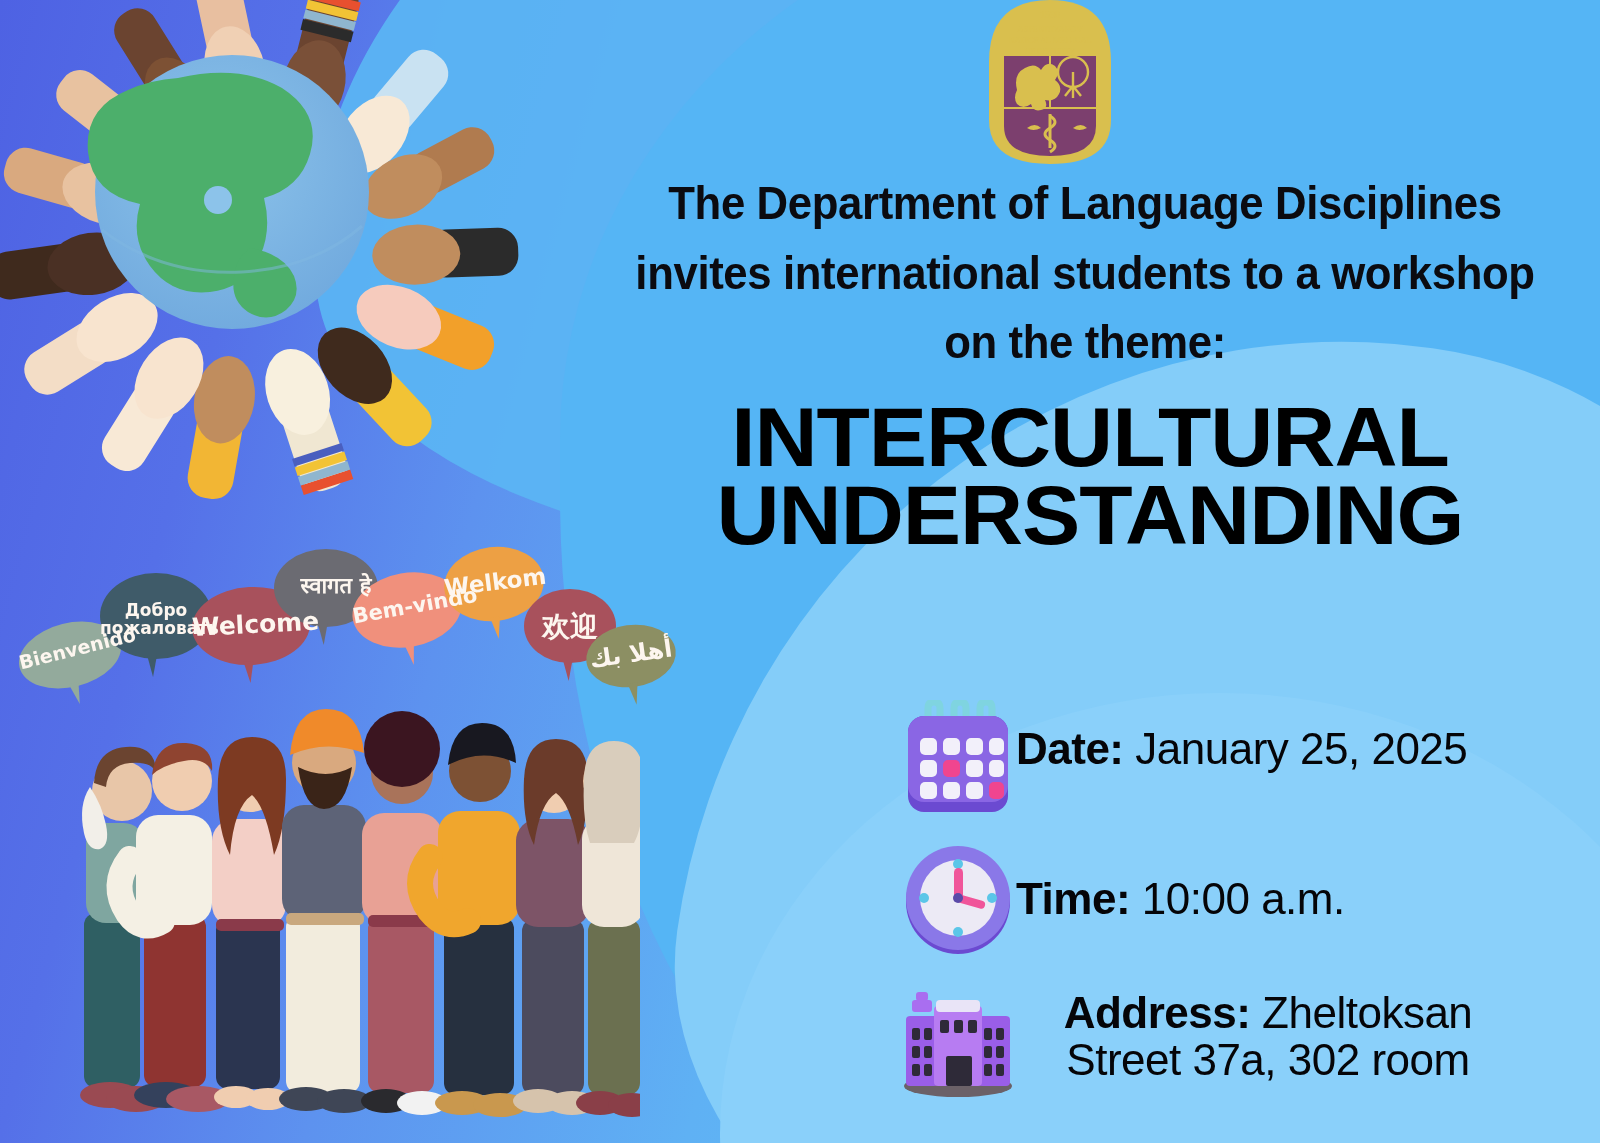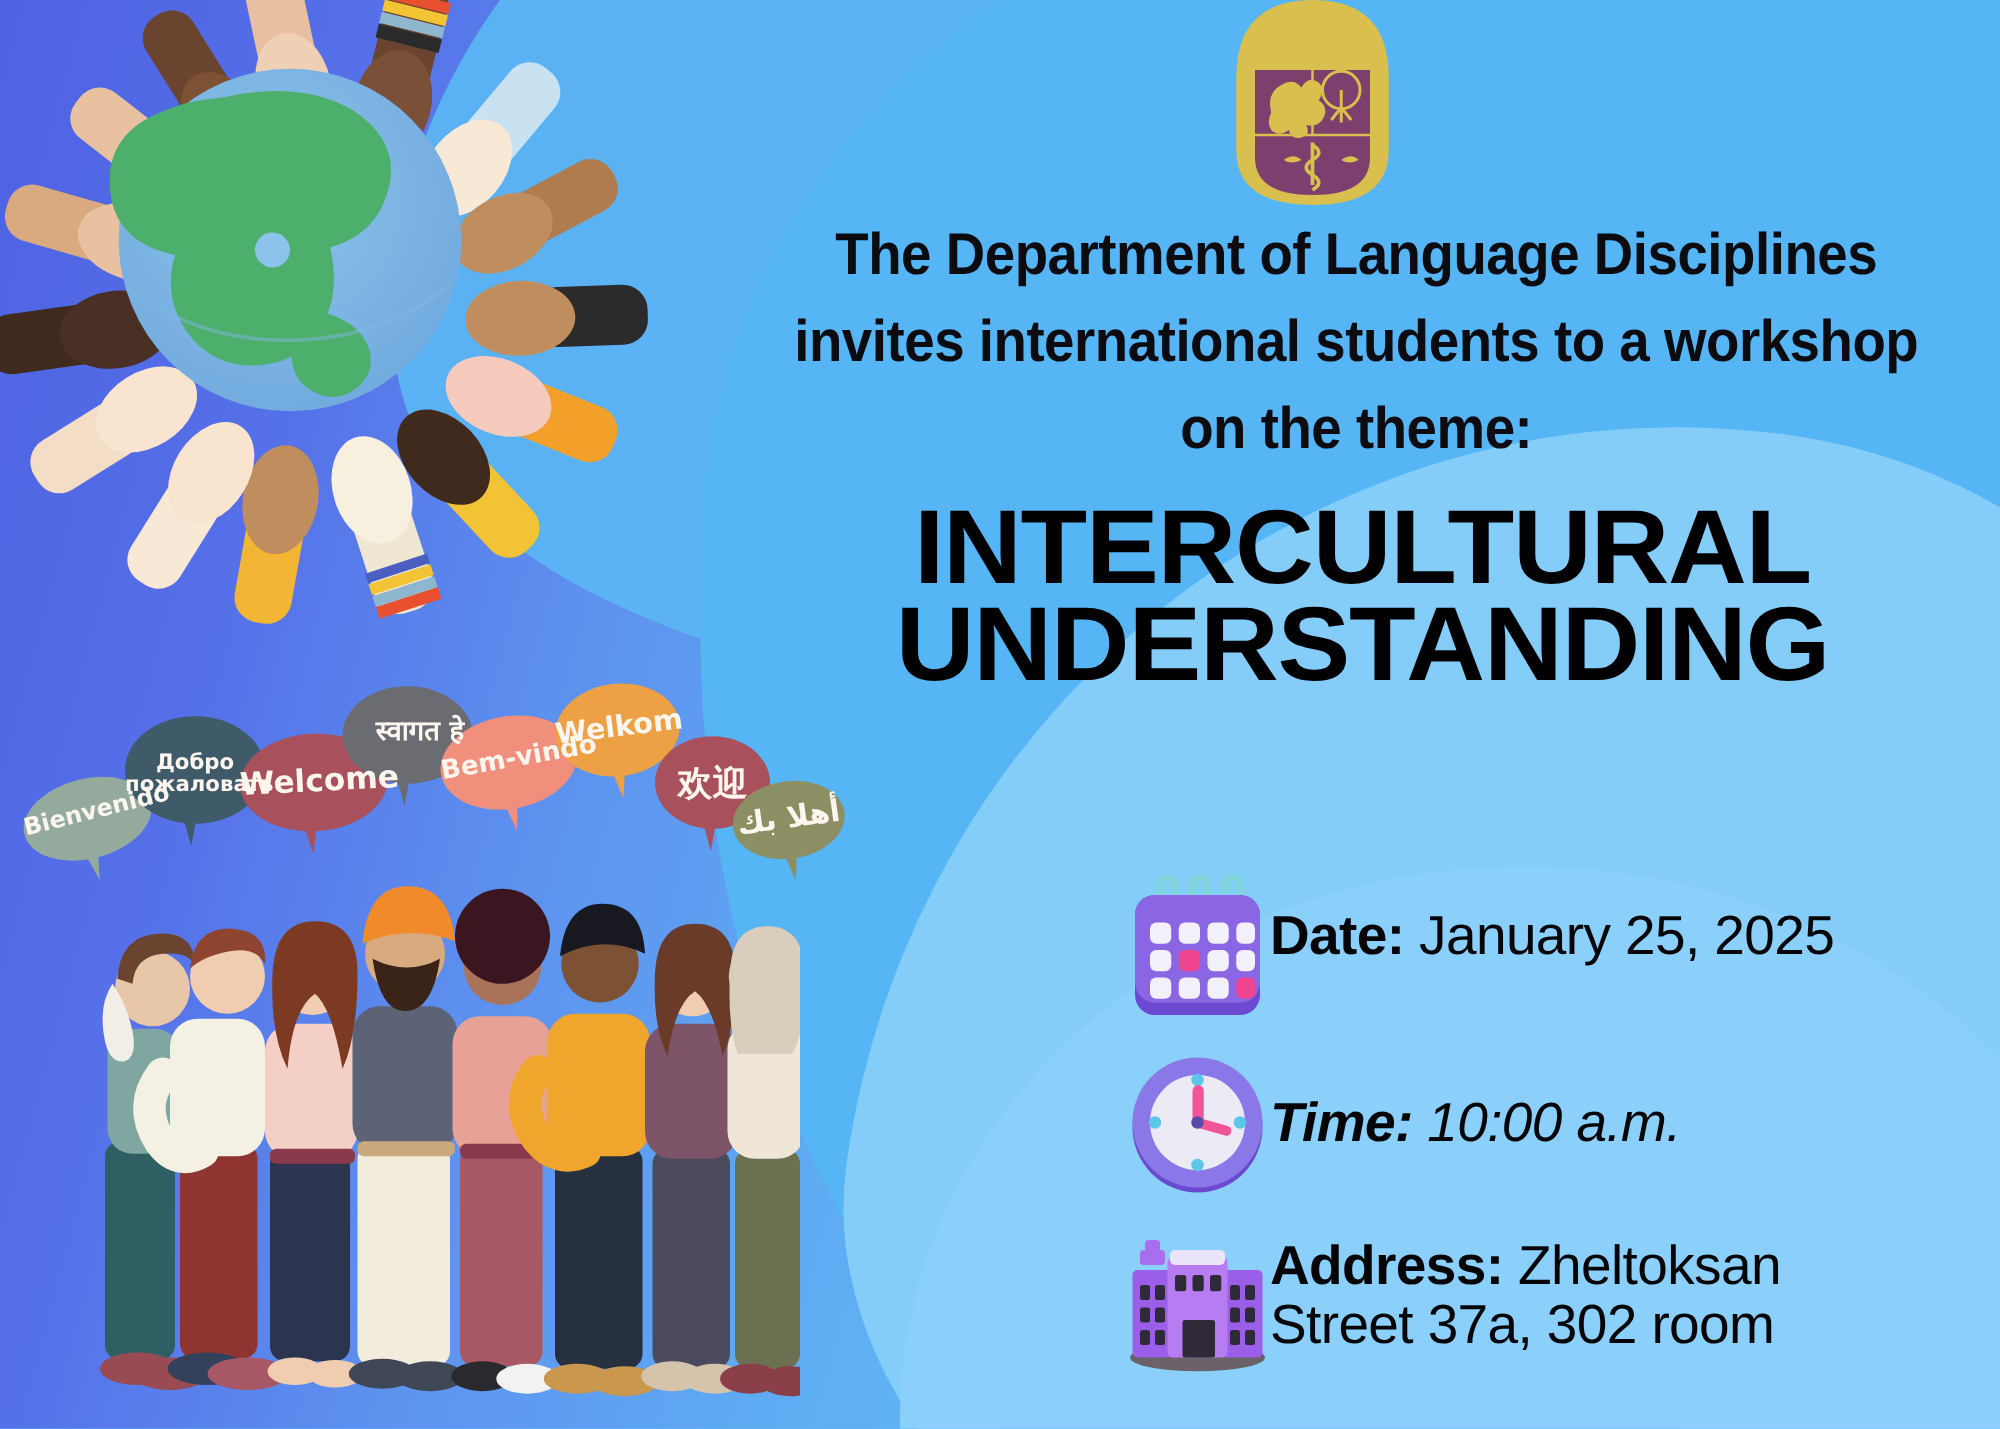--- a/index.html
+++ b/index.html
@@ -84,24 +84,25 @@
   #details { position:absolute; left:900px; top:700px; width:620px; }
   .detail-row { display:flex; align-items:flex-start; margin-bottom:18px; }
   .detail-icon { flex:0 0 auto; width:116px; height:124px; position:relative; }
   .detail-text {
     font-family:"Liberation Sans", sans-serif;
     font-size:44px;
     line-height:1.06;
     color:#050508;
     padding-top:26px;
     letter-spacing:-.5px;
+    text-align:center;
   }
   .detail-text b { font-weight:700; }
   #row-time .detail-icon { width:116px; height:116px; }
-  #row-time .detail-text { padding-top:34px;font-style:italic; }
+  #row-time .detail-text { padding-top:34px; }
   #row-address .detail-icon { width:116px; height:124px; }
   #row-address .detail-text { padding-top:14px; }
 </style>
 </head>
 <body>
 
 <div id="poster">
 
   <div class="wave" id="wave-top"></div>
   <div class="wave" id="wave-right"></div>

